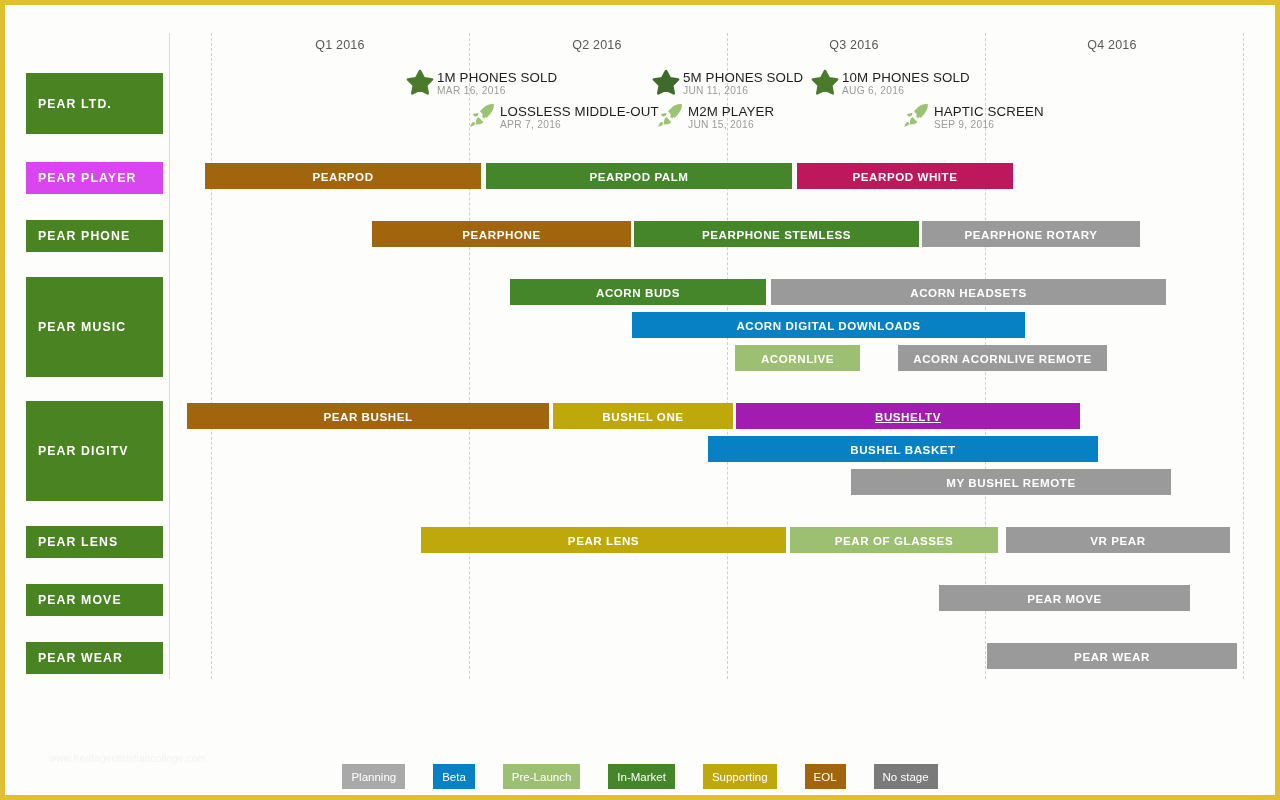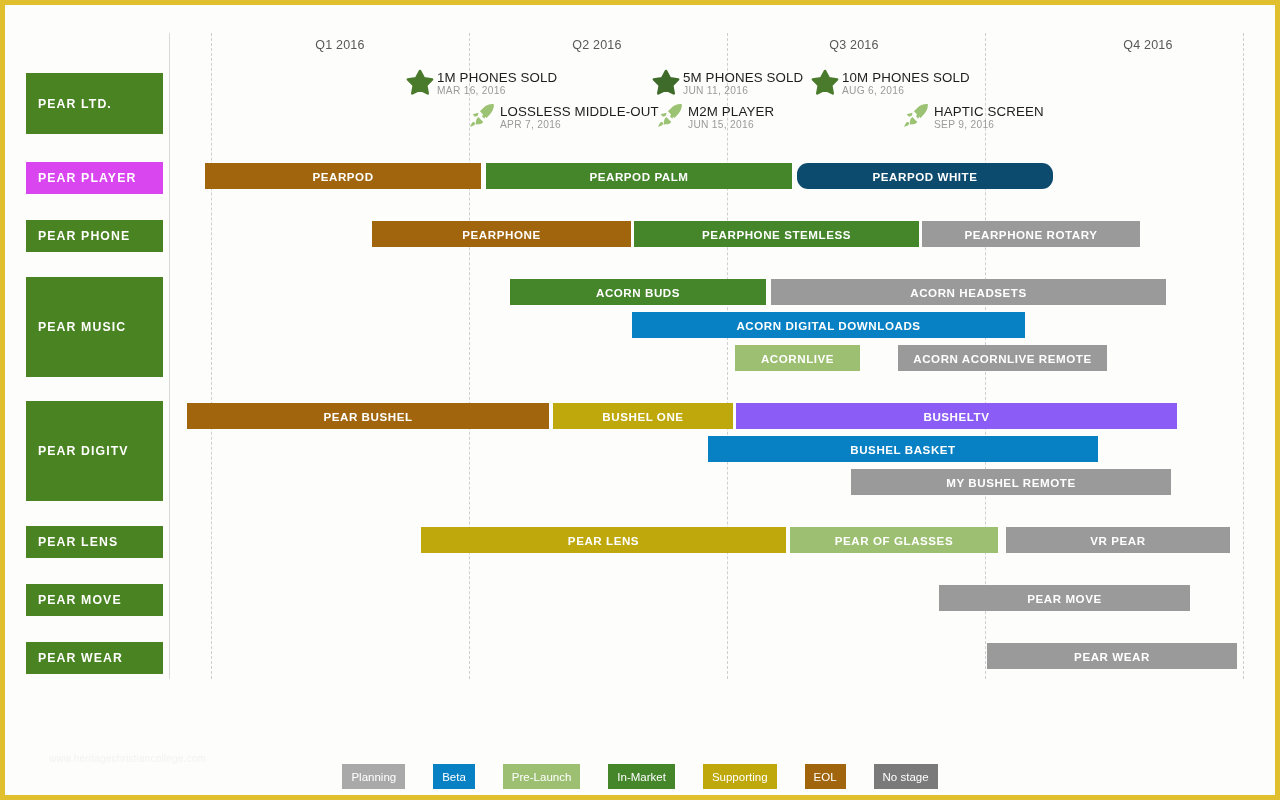--- a/index.html
+++ b/index.html
@@ -163,21 +163,21 @@
         <div class="gridline" style="left: 464px;"></div>
         <div class="gridline" style="left: 722px;"></div>
         <div class="gridline" style="left: 980px;"></div>
         <div class="gridline" style="left: 1238px;"></div>
       </div>
 
     <div id="quarter-headers">
         <div class="quarter-label" style="left: 275px; width: 120px;">Q1 2016</div>
         <div class="quarter-label" style="left: 532px; width: 120px;">Q2 2016</div>
         <div class="quarter-label" style="left: 789px; width: 120px;">Q3 2016</div>
-        <div class="quarter-label" style="left: 1083px; width: 120px;">Q4 2016</div>
+        <div class="quarter-label" style="left: 1047px; width: 120px;">Q4 2016</div>
       </div>
 
     <div id="row-labels">
         <div class="row-label" style="top: 68px; height: 61px; background: rgb(74, 131, 33);">
           <span>PEAR LTD.</span>
         </div>
         <div class="row-label" style="top: 157px; height: 32px; background: #d946ef;">
           <span>PEAR PLAYER</span>
         </div>
         <div class="row-label" style="top: 215px; height: 32px; background: rgb(74, 131, 33);">
@@ -275,21 +275,21 @@
         </div>
       </div>
 
     <div id="bars">
         <div class="bar" title="PEARPOD — EOL" style="left: 200px; top: 158px; width: 276px; background: rgb(160, 101, 13);">
           <span>PEARPOD</span>
         </div>
         <div class="bar" title="PEARPOD PALM — In-Market" style="left: 481px; top: 158px; width: 306px; background: rgb(69, 134, 43);">
           <span>PEARPOD PALM</span>
         </div>
-        <div class="bar" title="PEARPOD WHITE — Pre-Launch" style="left: 792px; top: 158px; width: 256px; background: #0c4a6e; border-radius: 11px;">
+        <div class="bar" title="PEARPOD WHITE — Pre-Launch" style="left: 792px; top: 158px; width: 216px; background: #be185d;">
           <span>PEARPOD WHITE</span>
         </div>
         <div class="bar" title="PEARPHONE — EOL" style="left: 367px; top: 216px; width: 259px; background: rgb(160, 101, 13);">
           <span>PEARPHONE</span>
         </div>
         <div class="bar" title="PEARPHONE STEMLESS — In-Market" style="left: 629px; top: 216px; width: 285px; background: rgb(69, 134, 43);">
           <span>PEARPHONE STEMLESS</span>
         </div>
         <div class="bar" title="PEARPHONE ROTARY — No stage" style="left: 917px; top: 216px; width: 218px; background: rgb(154, 154, 154);">
           <span>PEARPHONE ROTARY</span>
@@ -308,21 +308,21 @@
         </div>
         <div class="bar" title="ACORN LISTENING REMOTE — No stage" style="left: 893px; top: 340px; width: 209px; background: rgb(154, 154, 154);">
           <span>ACORN ACORNLIVE REMOTE</span>
         </div>
         <div class="bar" title="PEAR BUSHEL — EOL" style="left: 182px; top: 398px; width: 362px; background: rgb(160, 101, 13);">
           <span>PEAR BUSHEL</span>
         </div>
         <div class="bar" title="BUSHEL ONE — Supporting" style="left: 548px; top: 398px; width: 180px; background: rgb(191, 168, 11);">
           <span>BUSHEL ONE</span>
         </div>
-        <div class="bar" title="BUSHELTV — Pre-Launch" style="left: 731px; top: 398px; width: 441px; background: #8b5cf6;">
+        <div class="bar" title="BUSHELTV — Pre-Launch" style="left: 731px; top: 398px; width: 344px; background: #a21caf; text-decoration: underline;">
           <span>BUSHELTV</span>
         </div>
         <div class="bar" title="BUSHEL BASKET — Beta" style="left: 703px; top: 431px; width: 390px; background: rgb(7, 129, 196);">
           <span>BUSHEL BASKET</span>
         </div>
         <div class="bar" title="MY BUSHEL REMOTE — No stage" style="left: 846px; top: 464px; width: 320px; background: rgb(154, 154, 154); text-align: center;">
           <span>MY BUSHEL REMOTE</span>
         </div>
         <div class="bar" title="PEAR LENS — Supporting" style="left: 416px; top: 522px; width: 365px; background: rgb(191, 168, 11);">
           <span>PEAR LENS</span>

